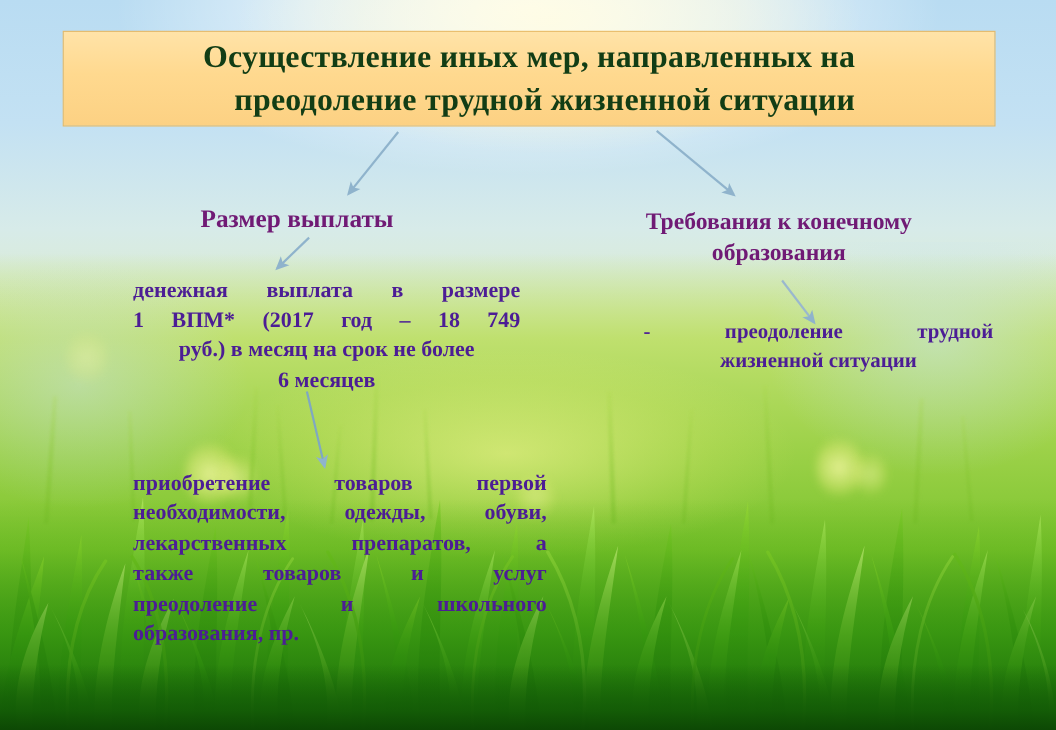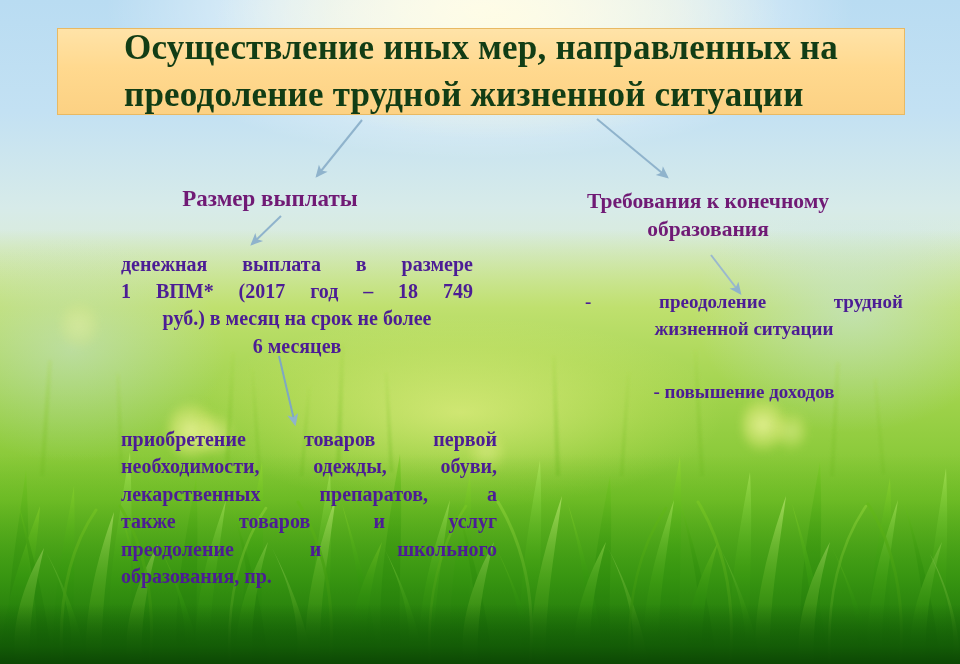--- a/index.html
+++ b/index.html
@@ -100,24 +100,24 @@
     background: linear-gradient(to bottom, #ffe3a8 0%, #ffd98f 45%, #fcd183 100%);
     border: 1px solid #e8b963;
     box-sizing: border-box;
     display: flex;
     align-items: center;
     justify-content: center;
   }
   .title-text {
     font-family: "Liberation Serif", serif;
     font-weight: bold;
-    font-size: 35px;
+    font-size: 29px;
     line-height: 1.33;
     color: #123d15;
-    text-align: left;
+    text-align: right;
     letter-spacing: 0.2px;
     padding: 0 12px;
   }
 
   
   .heading {
     position: absolute;
     font-family: "Liberation Serif", serif;
     font-weight: bold;
     color: #701a75;
@@ -373,17 +373,14 @@
   <div class="heading" id="heading-right">
     <div>Требования к конечному</div>
     <div>образования</div>
   </div>
 
   <div class="para" id="bullet-one">
     <div class="just-line">- преодоление трудной</div>
     <div class="plain-line">жизненной ситуации</div>
   </div>
 
-  <div class="para" id="bullet-two">
-    <div class="plain-line">- повышение доходов</div>
-  </div>
 
 </div>
 
 </body></html>

